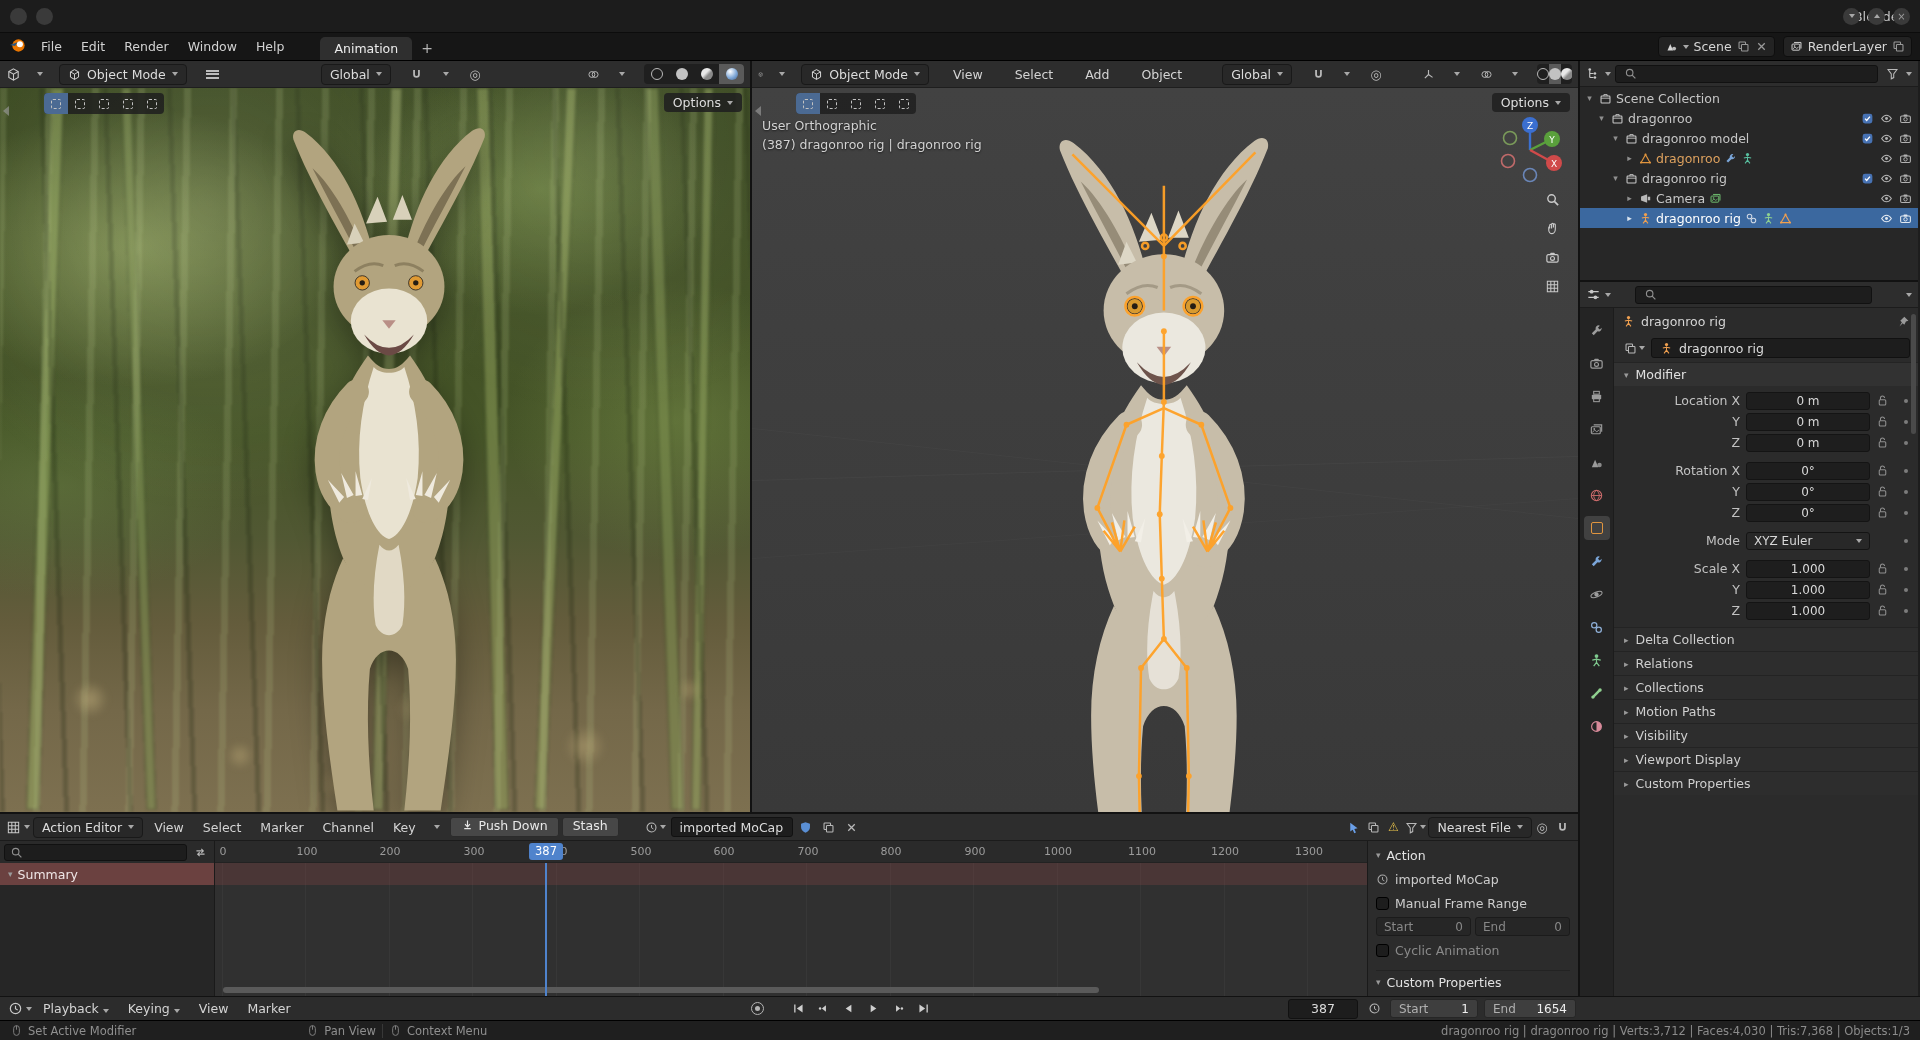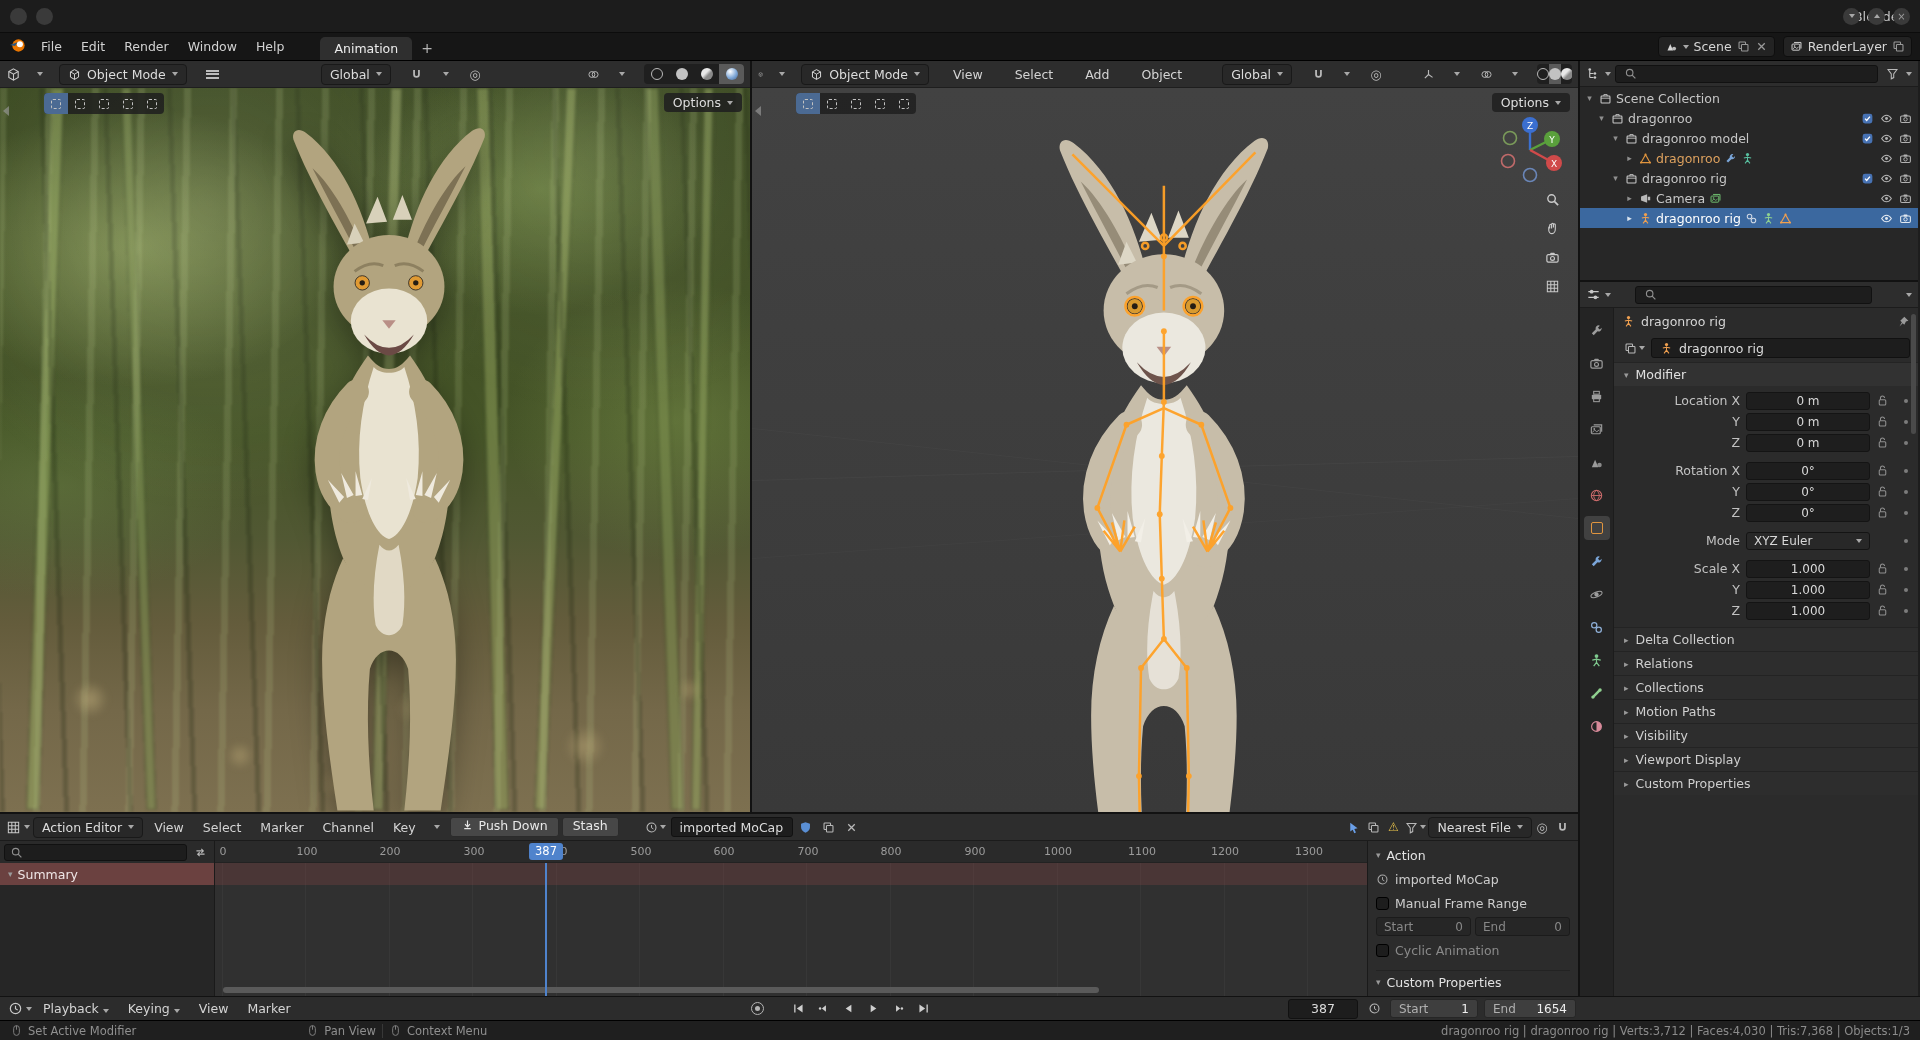--- a/index.html
+++ b/index.html
@@ -576,20 +576,24 @@
                   <circle cx="186" cy="402" r="2.8"></circle>
                     <circle cx="314" cy="402" r="2.8"></circle>
                   <circle cx="228" cy="556" r="2.8"></circle>
                     <circle cx="272" cy="556" r="2.8"></circle>
                   <circle cx="226" cy="660" r="2.8"></circle>
                     <circle cx="274" cy="660" r="2.8"></circle>
                 </g>
               </g>
             </svg>
             <div class="vp-edge-arrow"></div>
+            <div class="vp-overlay-text">
+              <div>User Orthographic</div>
+              <div>(387) dragonroo rig | dragonroo rig</div>
+            </div>
             <div class="toolgrp" style="left:44px">
               <div class="tg active">
                   <span class="sq"></span>
                 </div>
               <div class="tg">
                   <span class="sq"></span>
                 </div>
               <div class="tg">
                   <span class="sq"></span>
                 </div>

